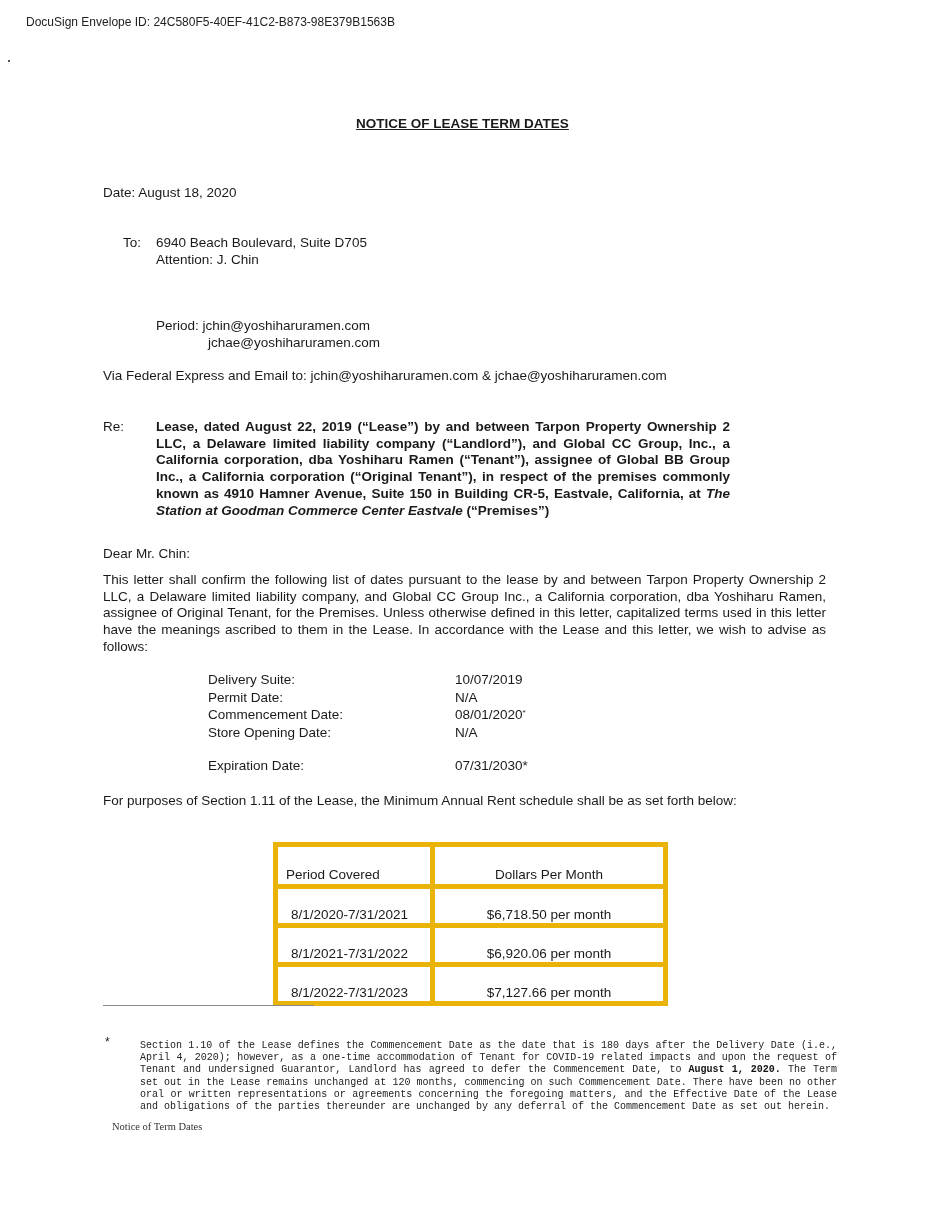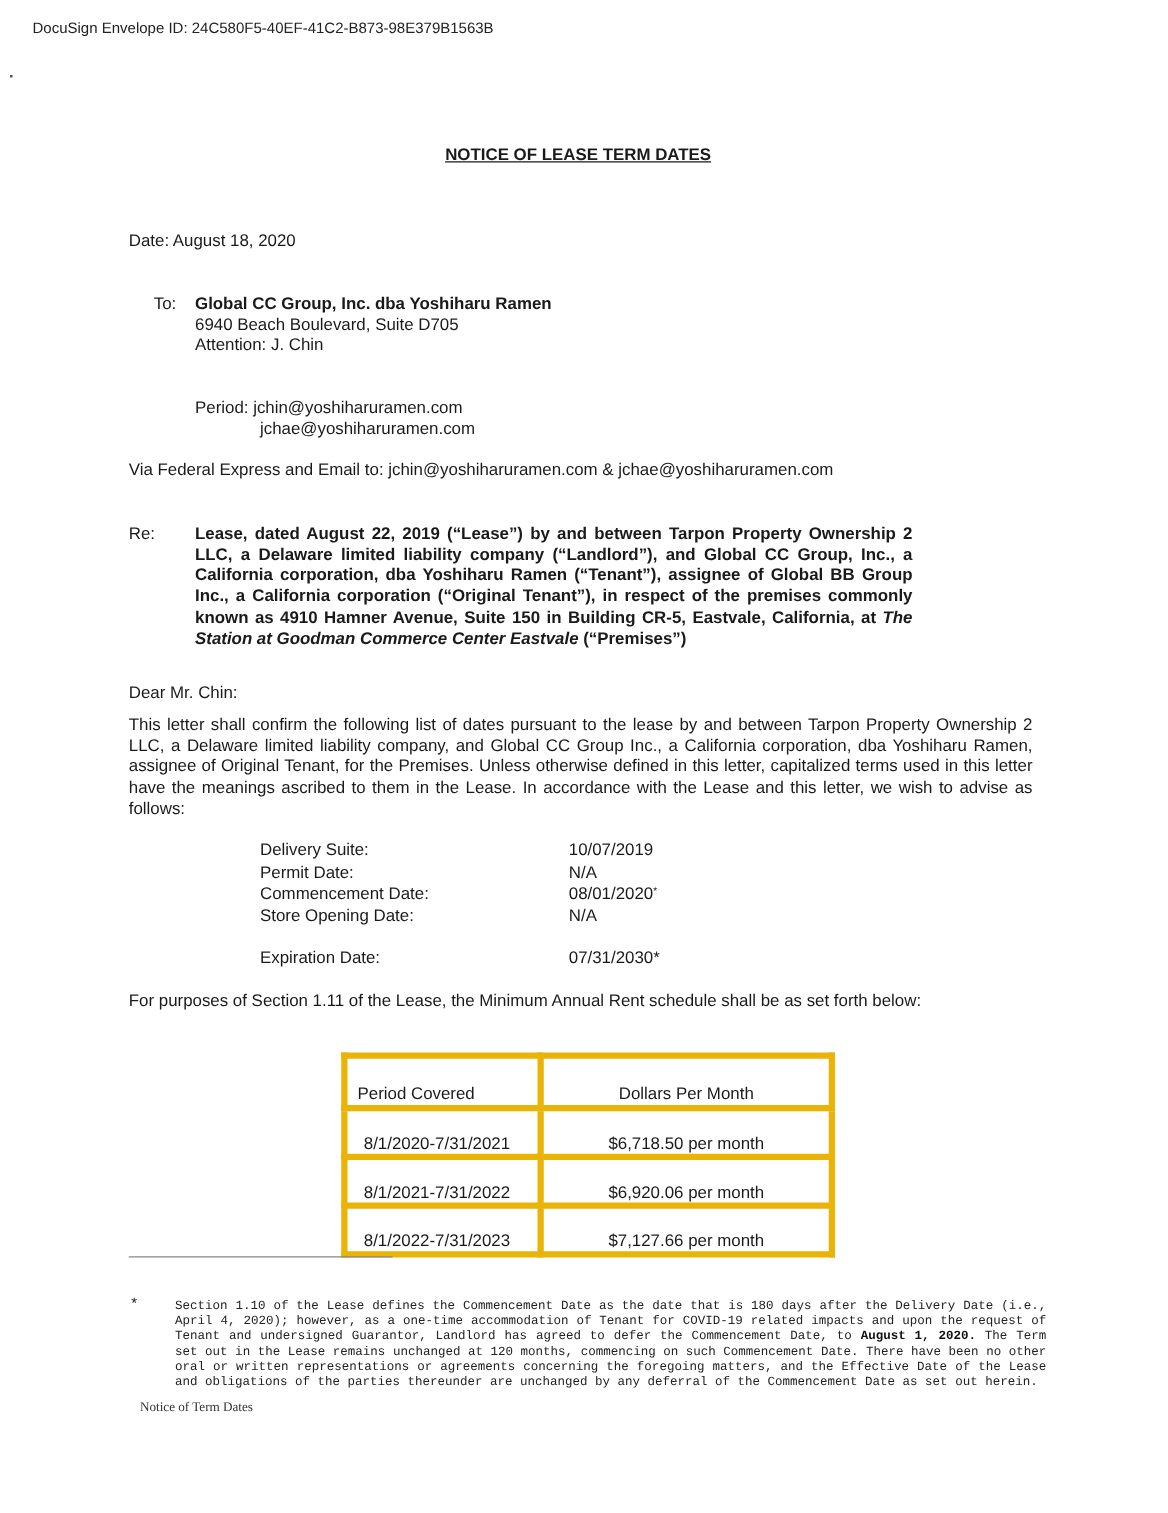--- a/index.html
+++ b/index.html
@@ -67,21 +67,20 @@
 
 <div class="abs envelope">DocuSign Envelope ID: 24C580F5-40EF-41C2-B873-98E379B1563B</div>
 <div class="abs speck"></div>
 
 <div class="abs title">NOTICE OF LEASE TERM DATES</div>
 
 <div class="abs t date-line">Date:  August 18, 2020</div>
 
 <div class="abs t to-label">To:</div>
 <div class="abs t to-block">
-  <div class="name">Global CC Group, Inc. dba Yoshiharu Ramen</div>
   <div>6940 Beach Boulevard, Suite D705</div>
   <div>Attention: J. Chin</div>
 </div>
 
 <div class="abs t copies">
   <div>Period: jchin@yoshiharuramen.com</div>
   <div class="second">jchae@yoshiharuramen.com</div>
 </div>
 
 <div class="abs t via">Via Federal Express and Email to: jchin@yoshiharuramen.com &amp; jchae@yoshiharuramen.com</div>

